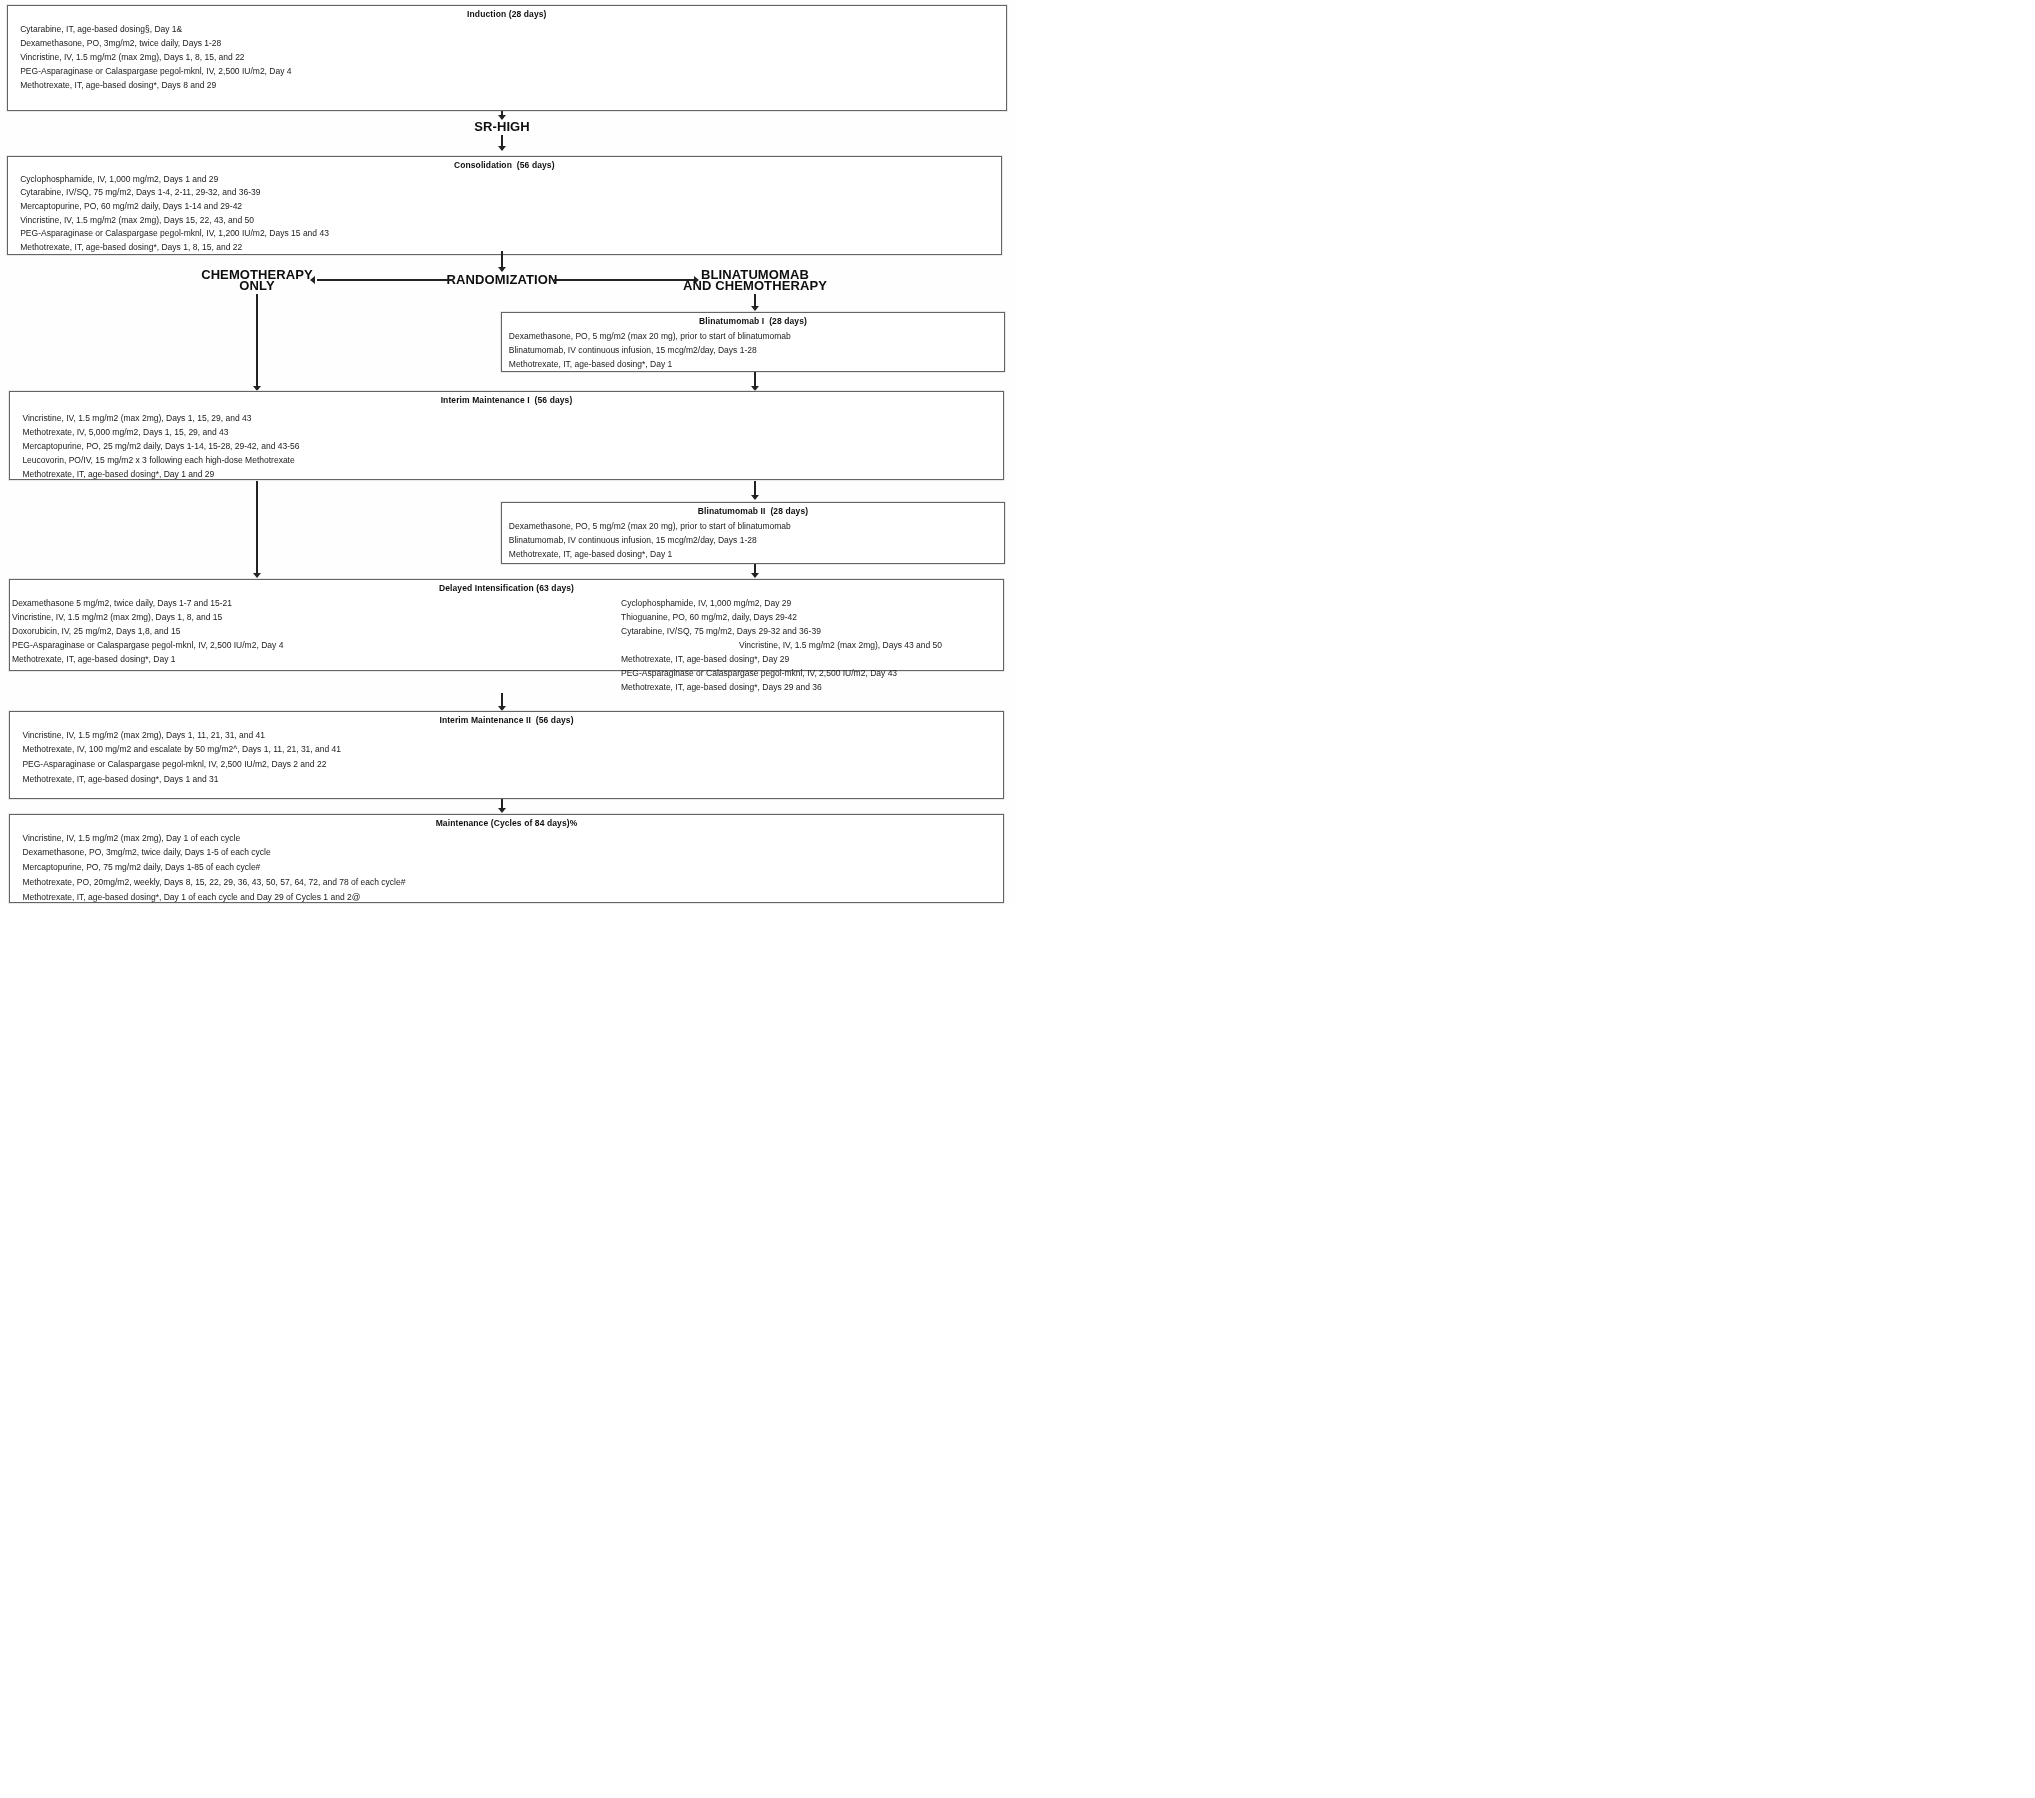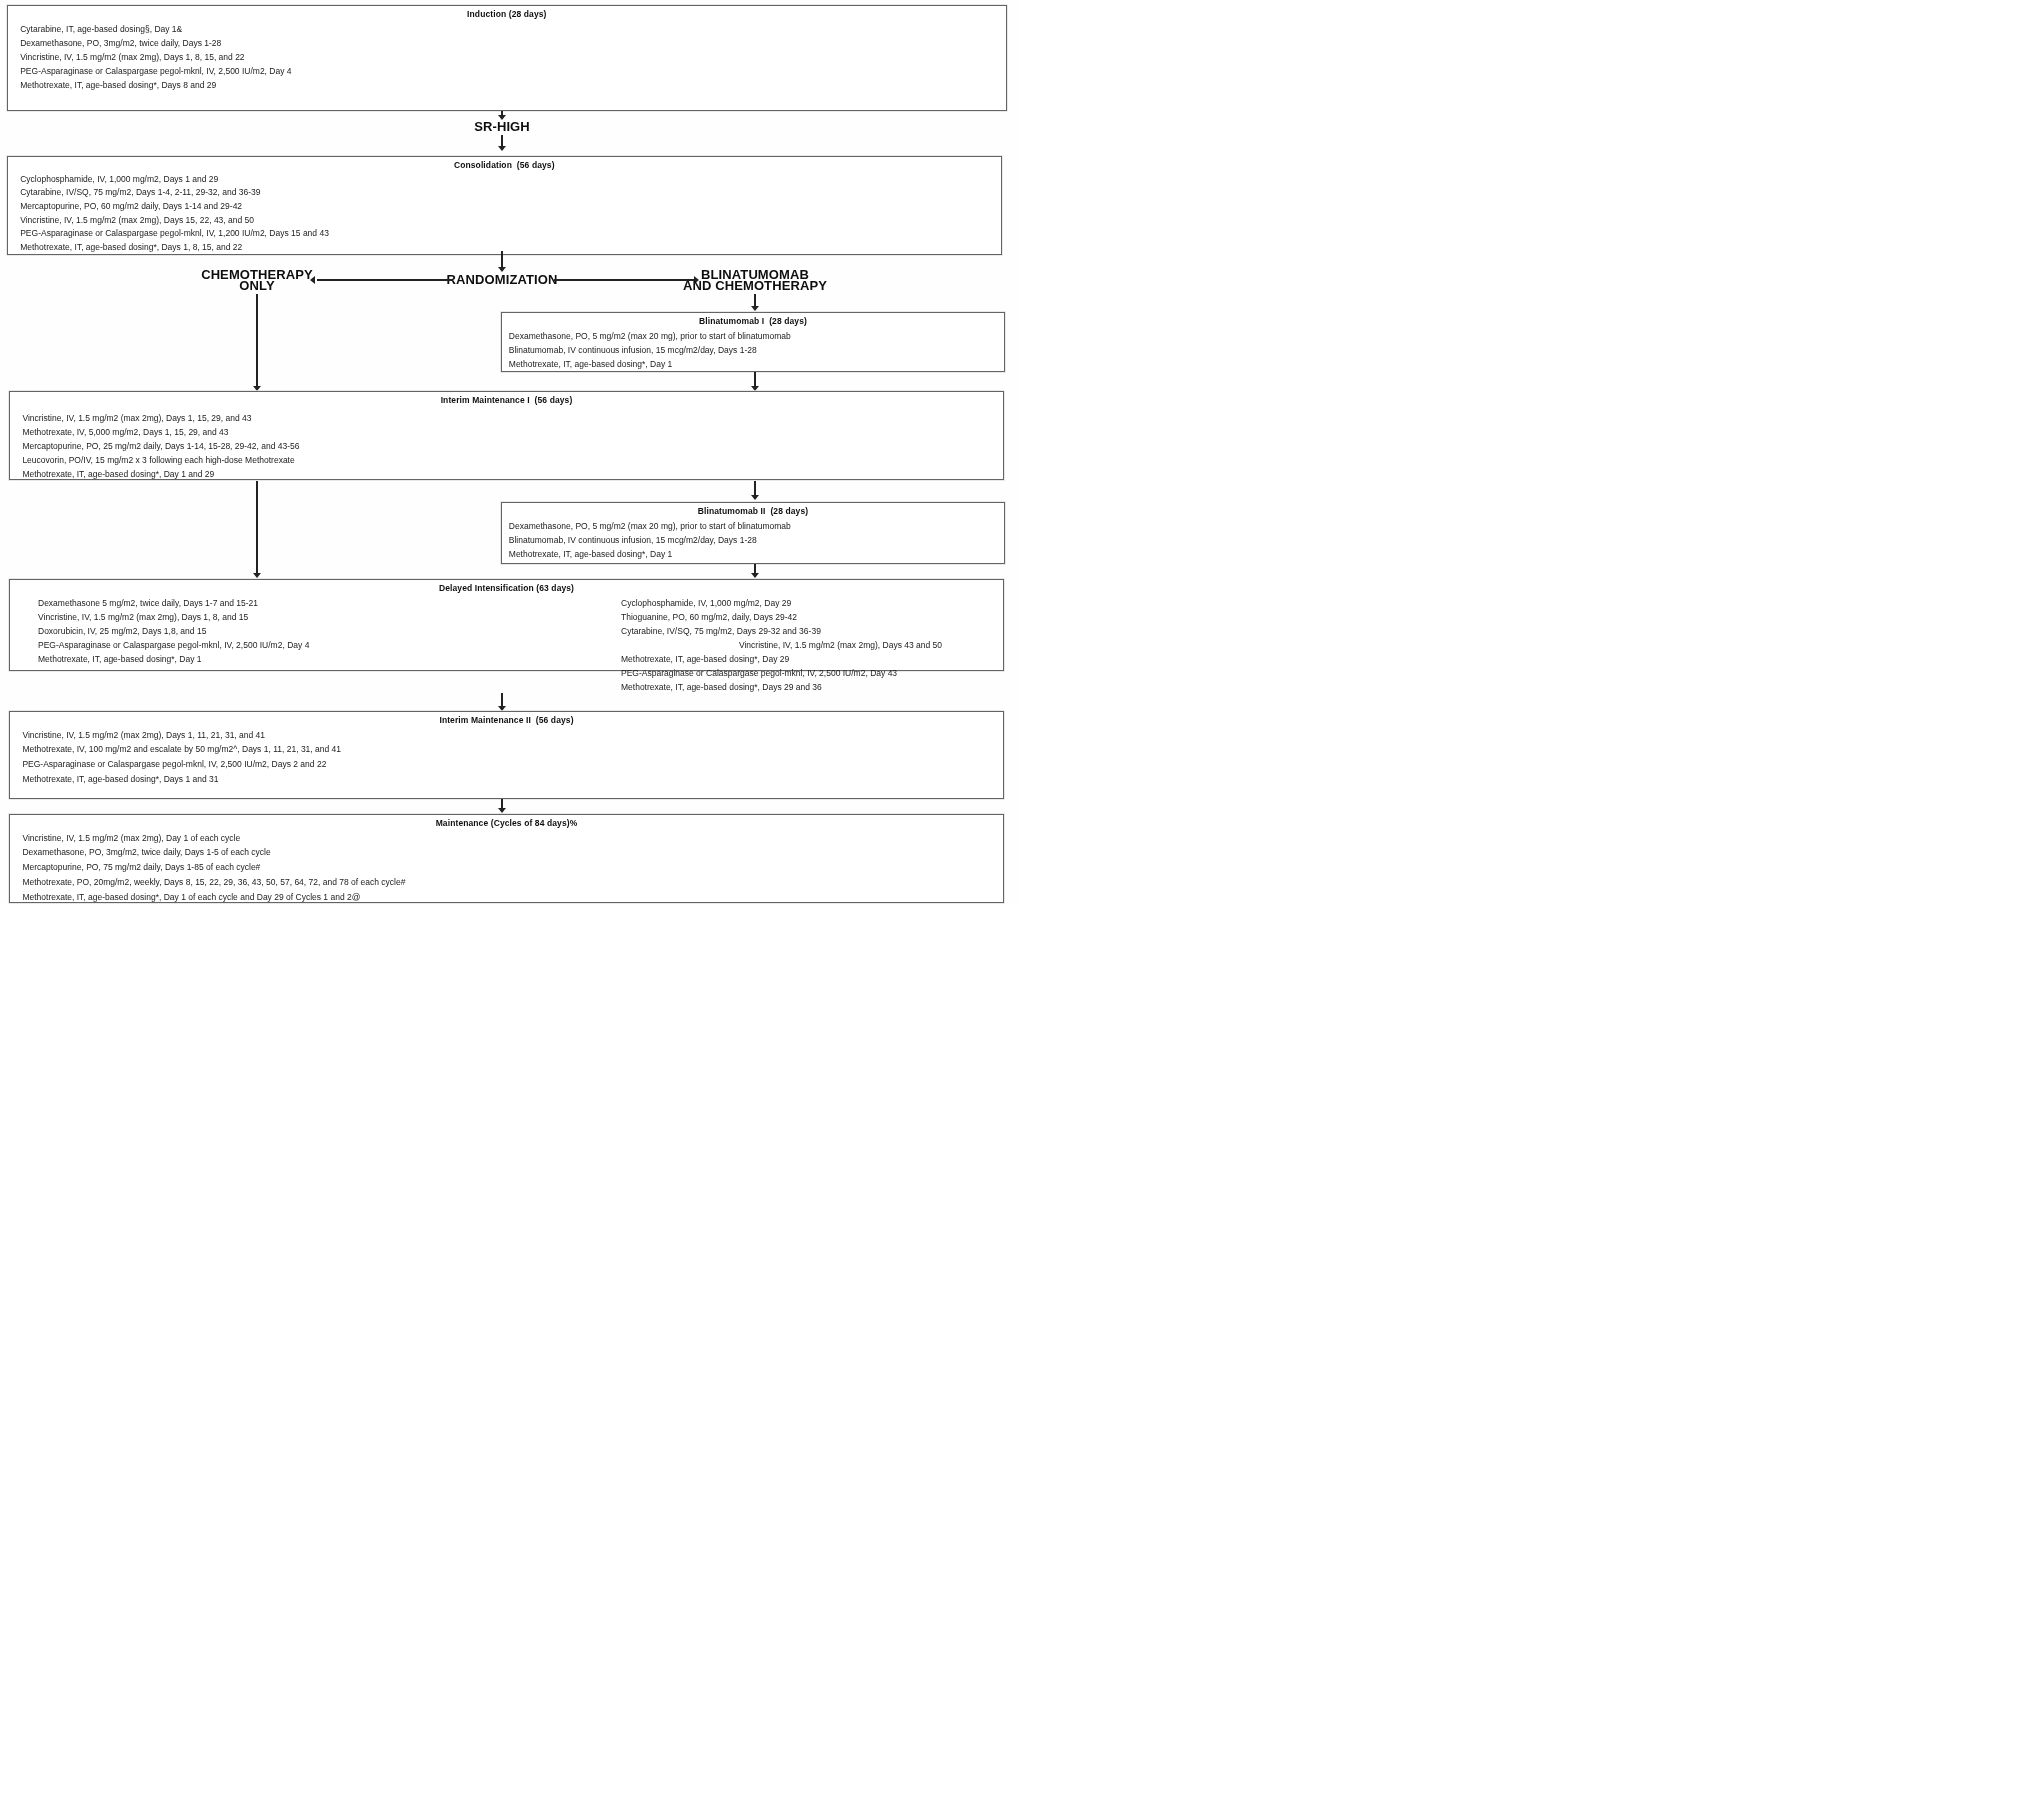--- a/index.html
+++ b/index.html
@@ -36,21 +36,21 @@
     position:absolute;width:0;height:0;
     border-top:4px solid transparent;border-bottom:4px solid transparent;
     border-right:5.7px solid #222;
   }
   .head-right{
     position:absolute;width:0;height:0;
     border-top:4px solid transparent;border-bottom:4px solid transparent;
     border-left:5.7px solid #222;
   }
   .di-cols{display:flex;padding-top:2.3px;}
-  .di-left{width:611px;padding-left:28px;box-sizing:border-box;}
+  .di-left{width:611px;padding-left:2px;box-sizing:border-box;}
   .di-right{flex:1;}
   .indent{padding-left:57px;text-align:center;}
   
   .b-induction{left:6.8px;top:5.1px;width:1000px;height:106px;}
   .b-consolidation{left:6.8px;top:156px;width:995px;height:99px;}
   .b-blin1{left:501px;top:312px;width:504px;height:60px;}
   .b-im1{left:9px;top:391px;width:995px;height:89px;}
   .b-blin2{left:501px;top:502px;width:504px;height:62px;}
   .b-di{left:9px;top:579px;width:995px;height:92px;}
   .b-im2{left:9px;top:711px;width:995px;height:88px;}

